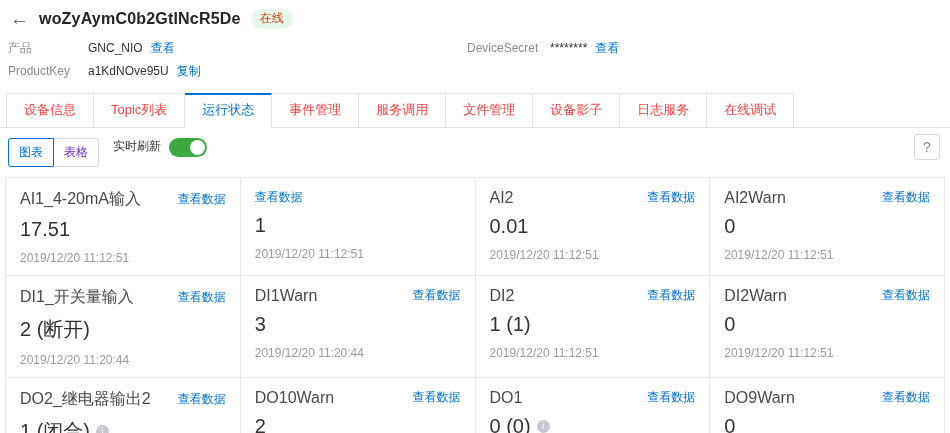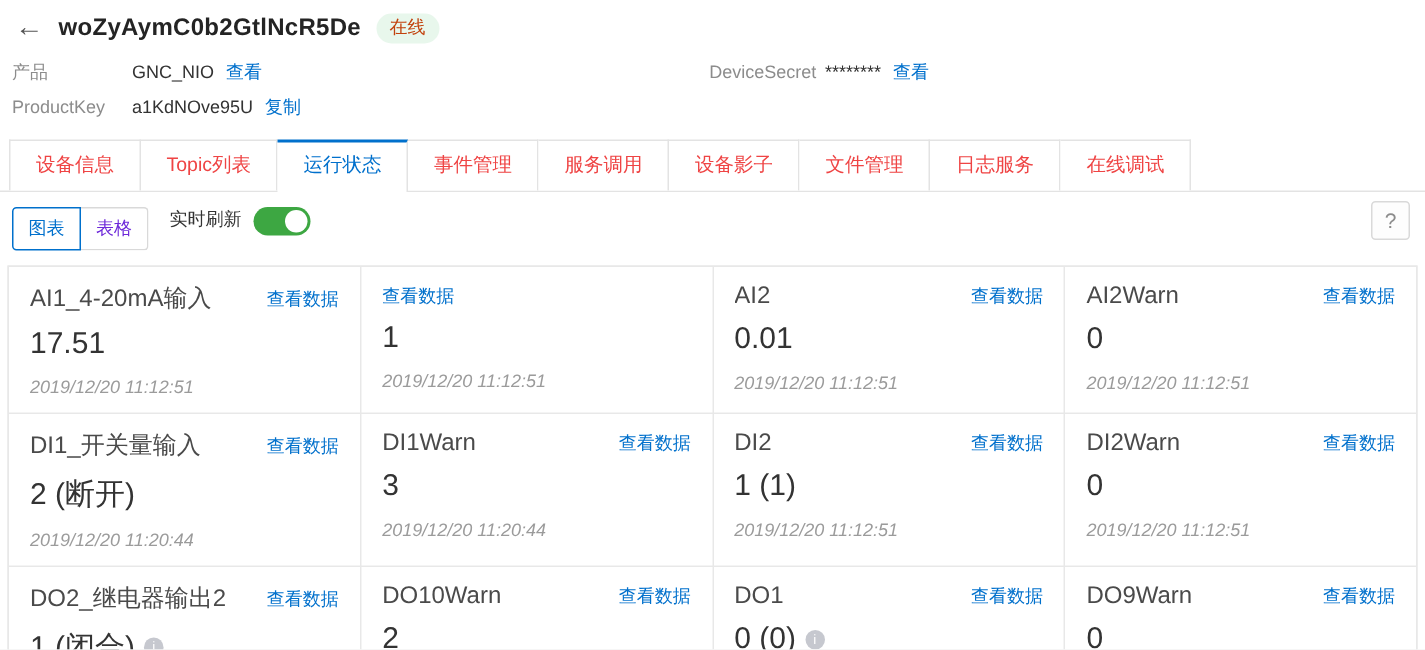--- a/index.html
+++ b/index.html
@@ -13,21 +13,21 @@
   .badge { margin-left:10px; font-size:12px; color:#c2410c; background:#e8f7ec; border-radius:10px; padding:2px 9px; line-height:1.3; }
 
   
   .meta { position:relative; padding:6px 8px 8px 8px; font-size:12px; }
   .meta-row { display:flex; align-items:center; height:23px; }
   .meta-label { width:80px; color:#8c8c8c; }
   .meta-value { color:#333; }
   .meta a, .lnk { color:#0070cc; text-decoration:none; cursor:pointer; }
   .meta .lnk { margin-left:8px; }
   .meta-right { position:absolute; left:467px; top:6px; display:flex; align-items:center; height:23px; }
-  .meta-right .meta-label { width:83px;text-align:center; }
+  .meta-right .meta-label { width:83px; }
 
   
   .tabbar { display:flex; border-bottom:1px solid #e3e3e3; margin-top:2px; padding-left:6px; }
   .tab { font-size:13px; color:#ef4444; padding:7px 17px 8px; border:1px solid #e3e3e3; border-bottom:none; border-left:none; background:#fff; cursor:pointer; position:relative; }
   .tab:first-child { border-left:1px solid #e3e3e3; }
   .tab.active { color:#0070cc; border-top:2px solid #0070cc; padding-top:6px; margin-bottom:-1px; background:#fff; z-index:1; }
 
   
   .controls { display:flex; padding:10px 10px 8px 8px; position:relative; }
   .btn-group { display:flex; }
@@ -41,21 +41,21 @@
   .help-btn { position:absolute; right:10px; top:6px; width:26px; height:26px; border:1px solid #d9d9d9; border-radius:3px; background:#fdfdfd; color:#8c8c8c; font-size:14px; display:flex; align-items:center; justify-content:center; cursor:pointer; }
 
   
   .grid { margin:2px 5px 0 5px; display:grid; grid-template-columns:repeat(4,1fr); gap:1px; background:#e8e8e8; border:1px solid #e8e8e8; }
   .cell { background:#fff; padding:11px 14px 10px 14px; min-height:92px; }
   .cell-top { display:flex; justify-content:space-between; align-items:center; }
   .prop-title { font-size:16px; color:#4a4a4a; white-space:nowrap; overflow:hidden; }
   .view-link { font-size:12px; color:#0070cc; cursor:pointer; white-space:nowrap; }
   .prop-value { font-size:20px; color:#333; margin-top:8px; display:flex; align-items:center; }
   .info-i { display:inline-block; width:13px; height:13px; margin-left:6px; border-radius:50%; background:#c6c8cf; color:#fff; font-size:9px; line-height:13px; text-align:center; font-style:normal; }
-  .prop-time { font-size:12px; color:#9b9b9b; margin-top:10px;font-style:italic; }
+  .prop-time { font-size:12px; color:#9b9b9b; margin-top:10px; }
 </style>
 </head>
 <body>
 
 <div class="page">
 
   <div class="hdr">
     <span class="back">←</span>
     <span class="title">woZyAymC0b2GtlNcR5De</span>
     <span class="badge">在线</span>
@@ -78,22 +78,22 @@
       <span class="lnk">查看</span>
     </div>
   </div>
 
   <div class="tabbar">
     <div class="tab">设备信息</div>
     <div class="tab">Topic列表</div>
     <div class="tab active">运行状态</div>
     <div class="tab">事件管理</div>
     <div class="tab">服务调用</div>
+    <div class="tab">文件管理</div>
     <div class="tab">设备影子</div>
-    <div class="tab">文件管理</div>
     <div class="tab">日志服务</div>
     <div class="tab">在线调试</div>
   </div>
 
   <div class="controls">
     <div class="btn-group">
       <button class="seg-btn first active">图表</button>
       <button class="seg-btn last">表格</button>
     </div>
     <span class="refresh-label">实时刷新</span>

